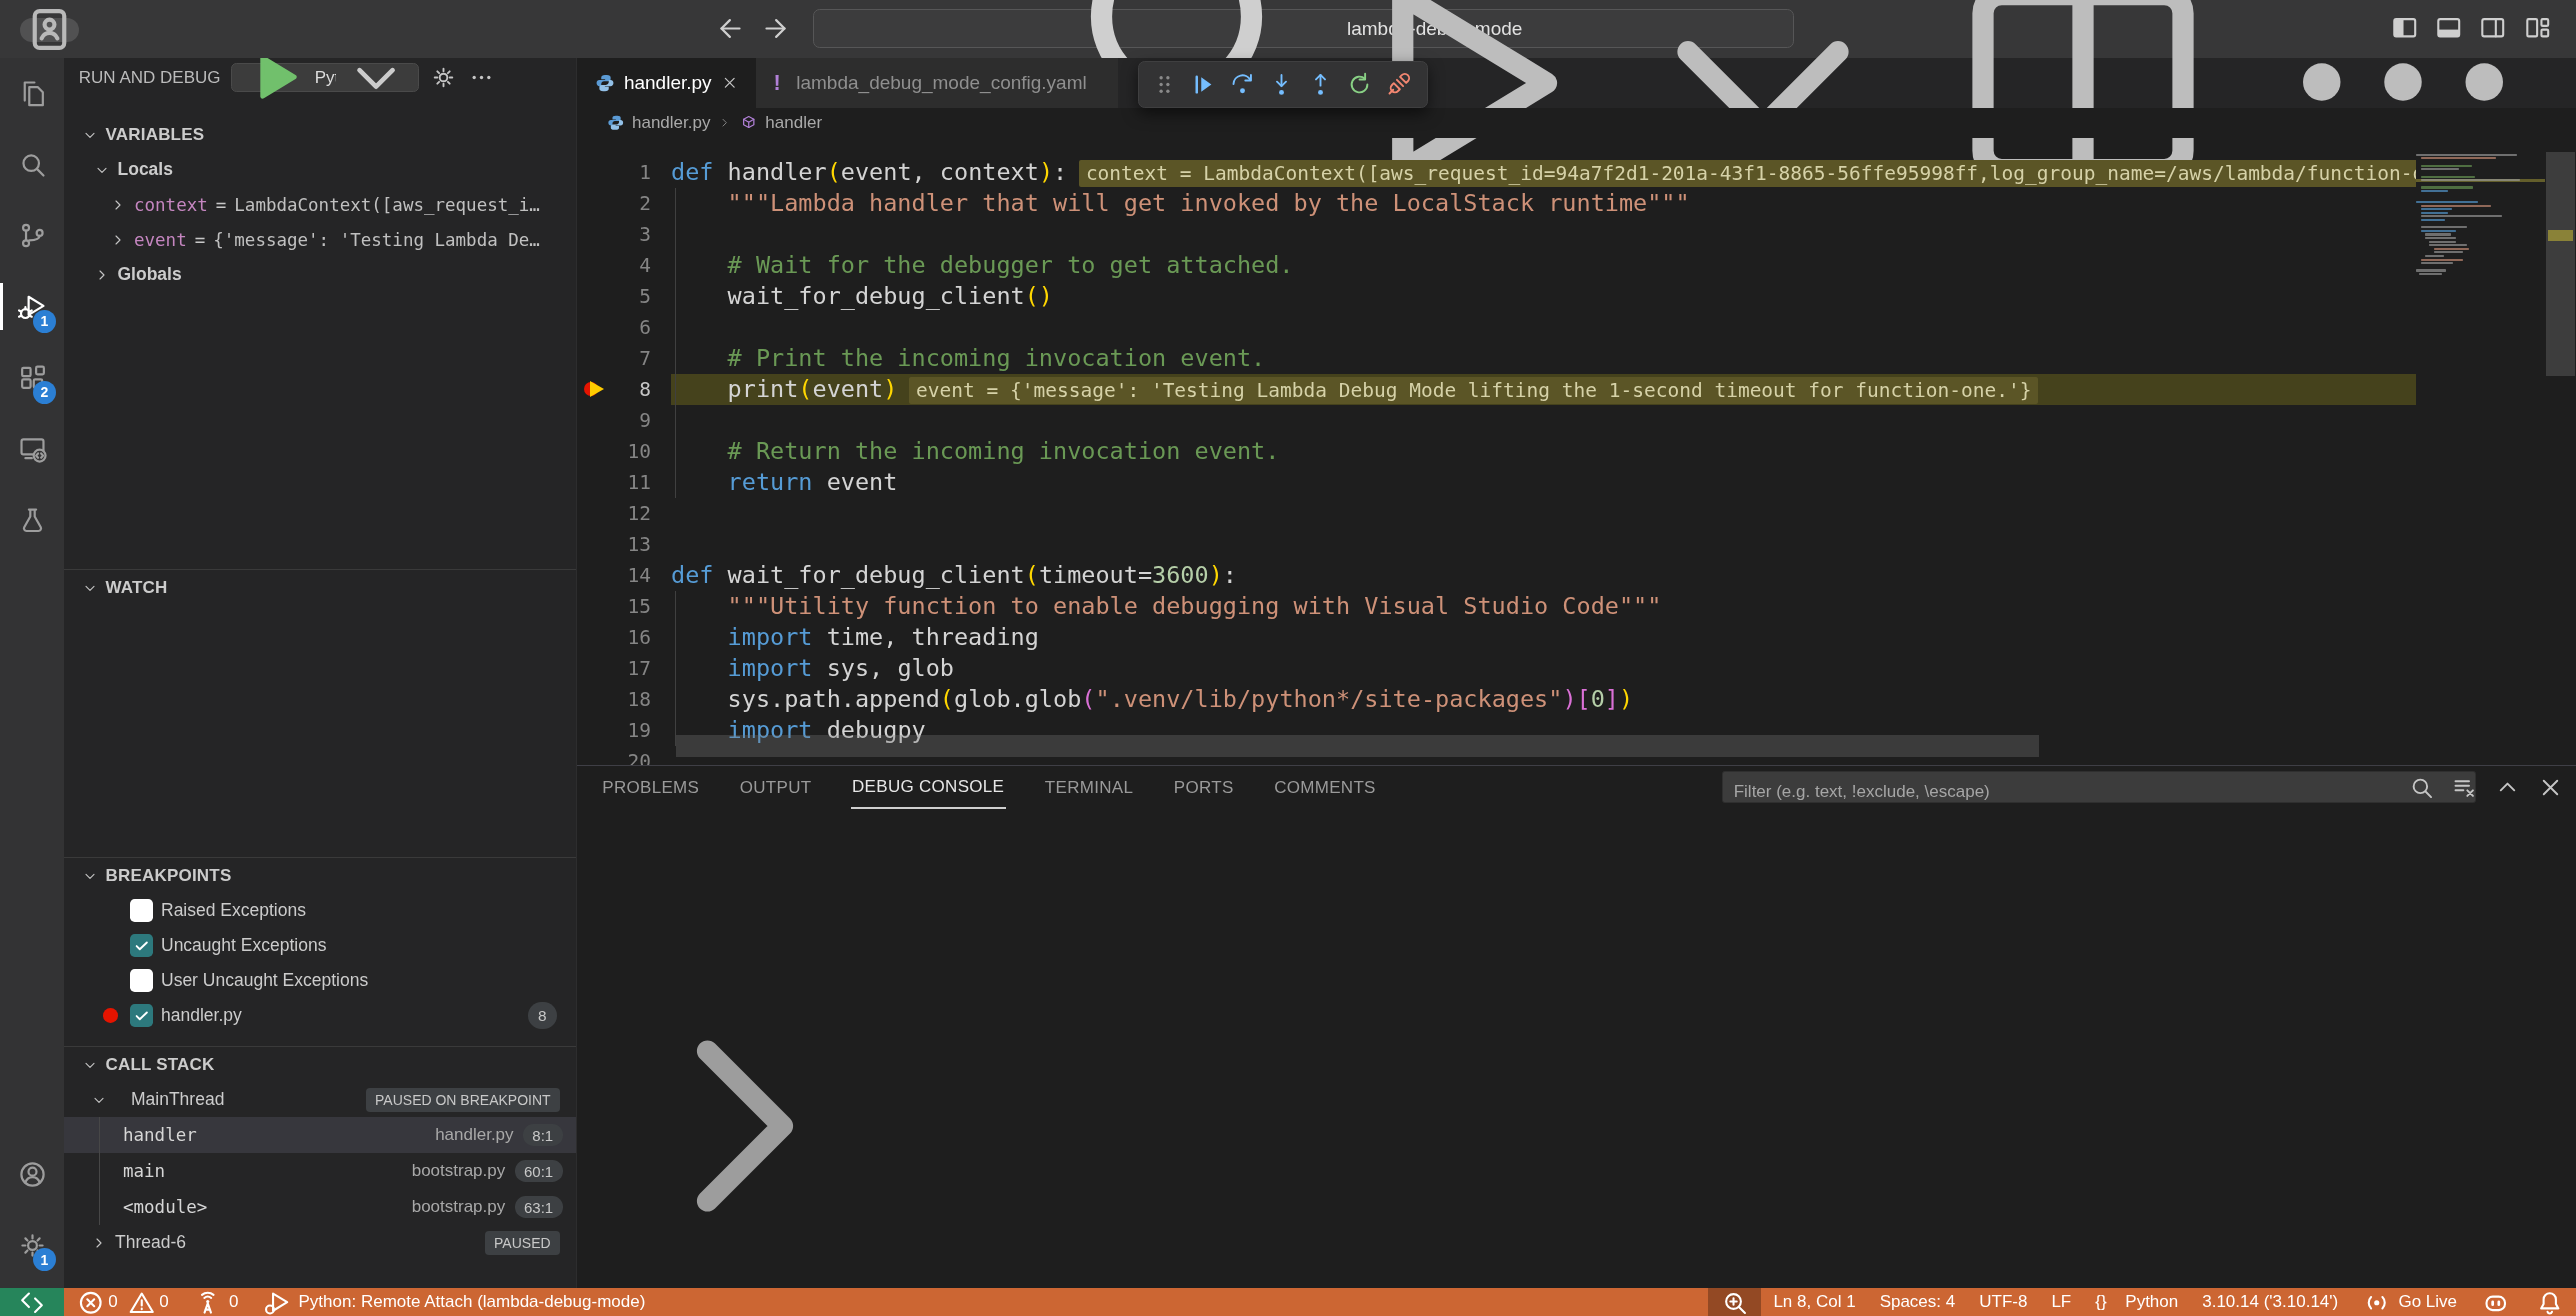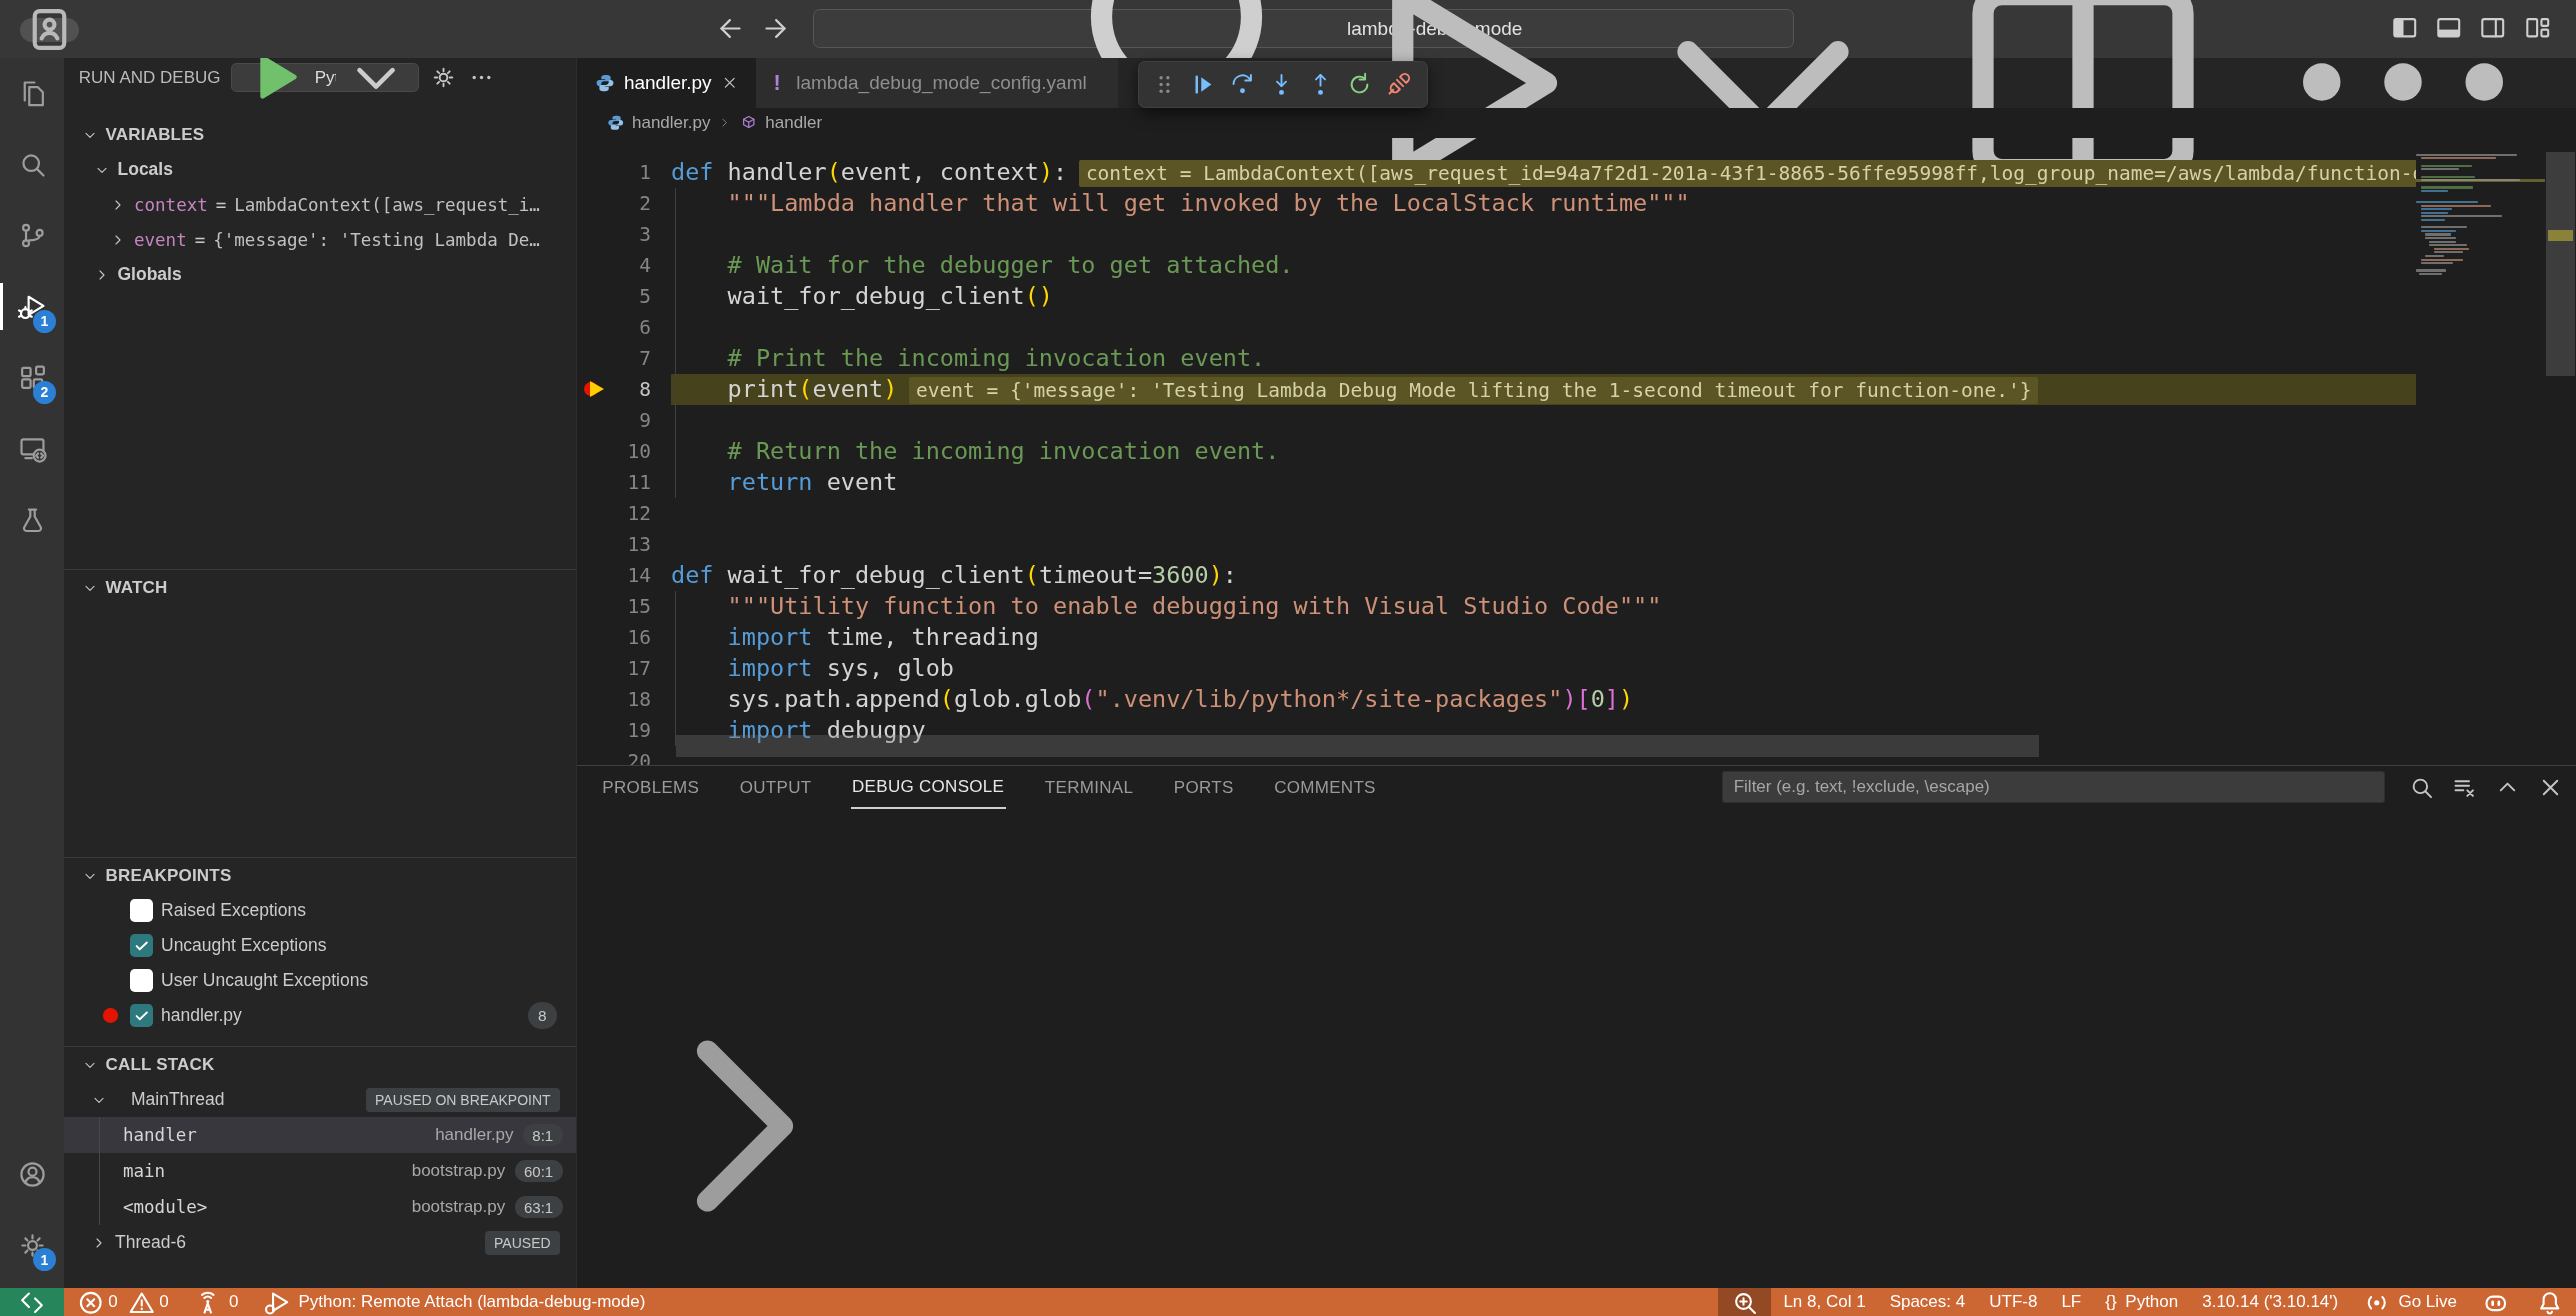--- a/index.html
+++ b/index.html
@@ -119,21 +119,21 @@
   .mm-band{position:absolute;left:0;right:0;top:40px;height:3.4px;background:rgba(157,148,55,.55)}
   .vscroll{position:absolute;left:1968px;top:81px;width:31px;height:627px}
   .vs-slider{position:absolute;left:1.3px;right:1.3px;top:13.4px;height:224px;background:rgba(121,121,121,.35)}
   .vs-mark{position:absolute;left:2.7px;right:2.7px;top:91px;height:10.7px;background:rgba(157,148,55,.8)}
 
   
   .panel{position:absolute;left:0;top:707px;right:0;height:522px;background:#1e1e1e;border-top:0.7px solid #3f3f46}
   .p-head{height:43px;display:flex;align-items:center;padding-left:24px;gap:38px;position:relative}
   .ptab{font-size:17px;color:#9a9a9a;letter-spacing:0.3px;padding:10.7px 1.3px;white-space:nowrap}
   .ptab.active{color:#e7e7e7;border-bottom:2px solid #cfcfcf}
-  .p-filter{position:absolute;left:1145px;top:5.4px;width:663px;height:32px;background:#3c3c3c;border:0.7px solid #2f2f2f;border-radius:2.7px;display:flex;align-items:center;padding:0 10.7px}
+  .p-filter{position:absolute;left:1145px;top:5.4px;width:754px;height:32px;background:#3c3c3c;border:0.7px solid #2f2f2f;border-radius:2.7px;display:flex;align-items:flex-end;padding:0 10.7px}
   .p-filter input{background:transparent;border:0;outline:0;color:#dddddd;font-size:17px;width:100%;font-family:"Liberation Sans",sans-serif}
   .p-filter input::placeholder{color:#a6a6a6}
   .p-icons{position:absolute;right:12px;top:0;height:43px;display:flex;align-items:center;gap:16px;color:#c5c5c5}
   .p-icons span{width:27px;height:27px;display:flex;align-items:center;justify-content:center}
   .p-icons svg{width:21.5px;height:21.5px}
   .p-prompt{position:absolute;left:17.5px;bottom:9.4px;color:#9d9d9d}
   .p-prompt svg{width:20px;height:20px}
 
   
   .statusbar{position:absolute;left:0;bottom:0;width:100%;height:29.5px;background:var(--status-debugging,#cc6633);display:flex;align-items:stretch;color:#fff;font-size:17px}
@@ -939,21 +939,21 @@
           <span>Spaces: 4</span>
         </div>
       <div class="cell">
           <span>UTF-8</span>
         </div>
       <div class="cell">
           <span>LF</span>
         </div>
       <div class="cell gap4">
           <span>{}</span>
-          <span style="margin-left:6px">Python</span>
+          <span style="margin-left:16px">Python</span>
         </div>
       <div class="cell">
           <span>3.10.14 ('3.10.14')</span>
         </div>
       <div class="cell">
           <i style="display: inline-block; width: 100%; height: 100%;">
             <svg viewBox="0 0 24 24" fill="none" stroke="currentColor" stroke-width="1.7" stroke-linecap="round" stroke-linejoin="round" style="width:100%;height:100%;display:block">
               <circle cx="12" cy="12" r="2.1" fill="currentColor" stroke="none"></circle>
               <path d="M7.4 16.6a6.5 6.5 0 0 1 0-9.2 M16.6 7.4a6.5 6.5 0 0 1 0 9.2"></path>
             </svg>

